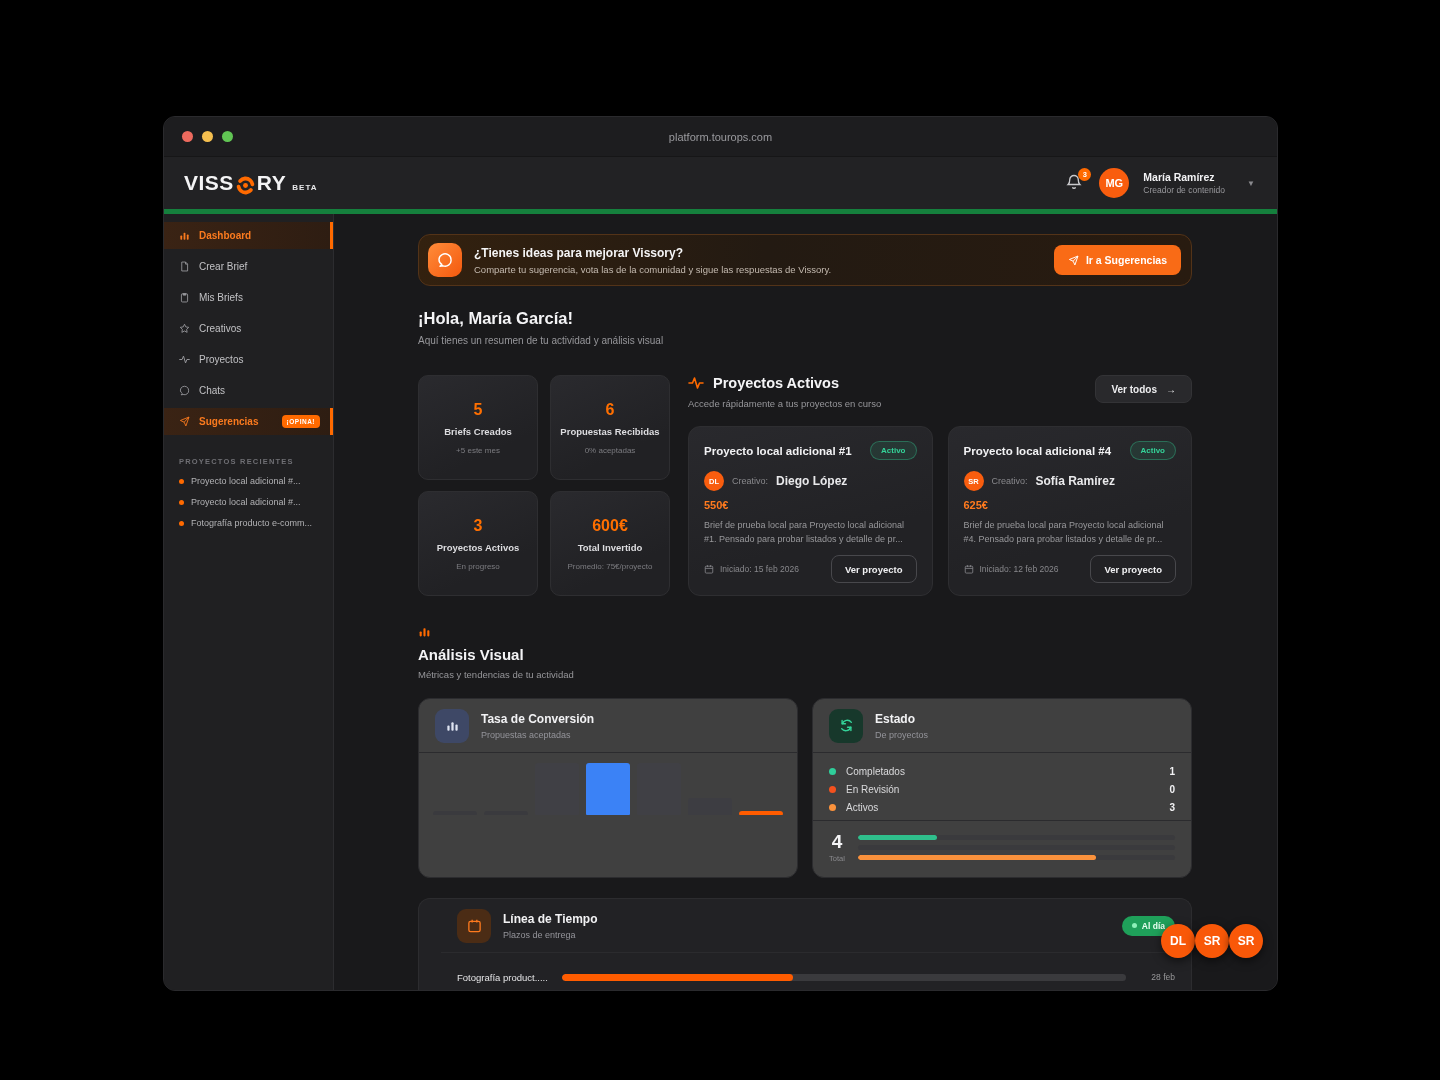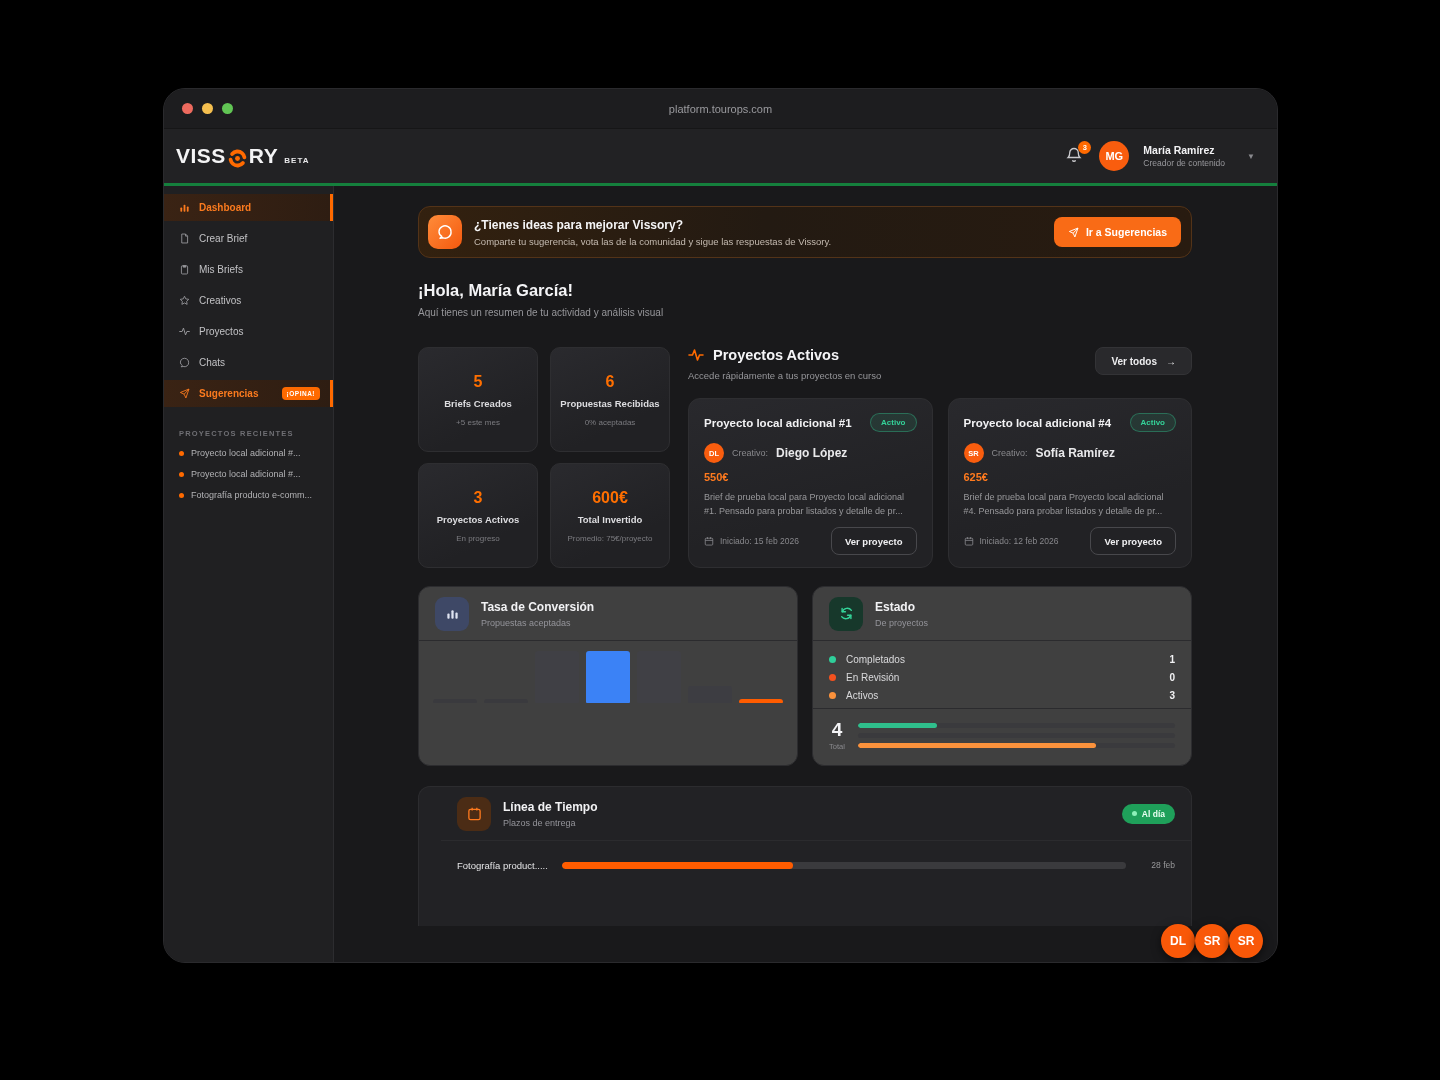--- a/index.html
+++ b/index.html
@@ -1,31 +1,31 @@
 <!DOCTYPE html>
 <html><head>
 <meta charset="utf-8">
 <style>
   * { margin:0; padding:0; box-sizing:border-box; }
   html,body { width:1440px; height:1080px; background:#000; font-family:"Liberation Sans", sans-serif; overflow:hidden; }
   .stage { position:relative; width:1440px; height:1080px; }
 
   
-  .window { position:absolute; left:163px; top:88px; width:1115px; height:875px;
-    background:#1a1a1c; border-radius:22px; overflow:hidden; border:1px solid #2a2a2d; }
+  .window { position:absolute; left:163px; top:116px; width:1115px; height:875px;
+    background:#1a1a1c; border-radius:12px; overflow:hidden; border:1px solid #2a2a2d; }
 
   
   .titlebar { height:40px; background:#1d1d1f; display:flex; align-items:center; position:relative; border-bottom:1px solid #161617; }
   .lights { display:flex; gap:9px; margin-left:18px; }
   .light { width:11px; height:11px; border-radius:50%; }
   .light.red{background:#ed6a5e;} .light.yellow{background:#f5bf4f;} .light.green{background:#61c554;}
   .urlbox { position:absolute; left:50%; transform:translateX(-50%); color:#9a9a9e; font-size:11px; }
 
   
-  .appheader { height:57px; background:#222224; border-bottom:3px solid #15803d; display:flex; align-items:center; justify-content:space-between; padding:0 22px 0 12px; }
+  .appheader { height:57px; background:#222224; border-bottom:5px solid #15803d; display:flex; align-items:center; justify-content:space-between; padding:0 22px 0 20px; }
   .logo { display:flex; align-items:baseline; }
   .logo-word { color:#f4f4f5; font-size:21px; font-weight:800; letter-spacing:.5px; display:flex; align-items:center; }
   .logo-o { width:21px; height:21px; margin:0 1px; position:relative; top:2px; }
   .logo-beta { color:#e8e8ea; font-size:8px; font-weight:700; letter-spacing:1px; margin-left:6px; }
   .user-cluster { display:flex; align-items:center; gap:14px; }
   .bell-wrap { position:relative; width:20px; height:20px; color:#c9c9cc; }
   .bell-badge { position:absolute; top:-5px; right:-6px; min-width:13px; height:13px; border-radius:7px; background:#ff6a00; color:#fff; font-size:7.5px; font-weight:700; display:flex; align-items:center; justify-content:center; padding:0 3px; }
   .avatar { width:30px; height:30px; border-radius:50%; background:#f95d0e; color:#fff; font-weight:700; font-size:11px; display:flex; align-items:center; justify-content:center; }
   .user-meta .name { color:#f2f2f4; font-size:10.5px; font-weight:700; }
   .user-meta .role { color:#98989c; font-size:8.5px; margin-top:2px; }
@@ -363,20 +363,31 @@
                       </svg>
                     <span>Iniciado: 12 feb 2026</span>
                   </span>
                   <button class="pc-btn">Ver proyecto</button>
                 </div>
               </div>
             </div>
           </div>
         </div>
 
+        <div class="analysis-head">
+          <span class="analysis-icon">
+            <svg viewBox="0 0 16 16" fill="#ff6a00">
+                <rect x="2" y="8" width="2.6" height="6" rx="1"></rect>
+                <rect x="6.7" y="4" width="2.6" height="10" rx="1"></rect>
+                <rect x="11.4" y="6.5" width="2.6" height="7.5" rx="1"></rect>
+              </svg>
+          </span>
+          <div class="analysis-title">Análisis Visual</div>
+          <div class="analysis-sub">Métricas y tendencias de tu actividad</div>
+        </div>
 
         <div class="charts-row">
 
           <div class="chart-card">
             <div class="cc-head">
               <span class="cc-icon blue">
                 <svg viewBox="0 0 16 16" fill="currentColor">
                     <rect x="2.5" y="8" width="2.4" height="5.5" rx="1"></rect>
                     <rect x="6.8" y="4.5" width="2.4" height="9" rx="1"></rect>
                     <rect x="11.1" y="7" width="2.4" height="6.5" rx="1"></rect>

